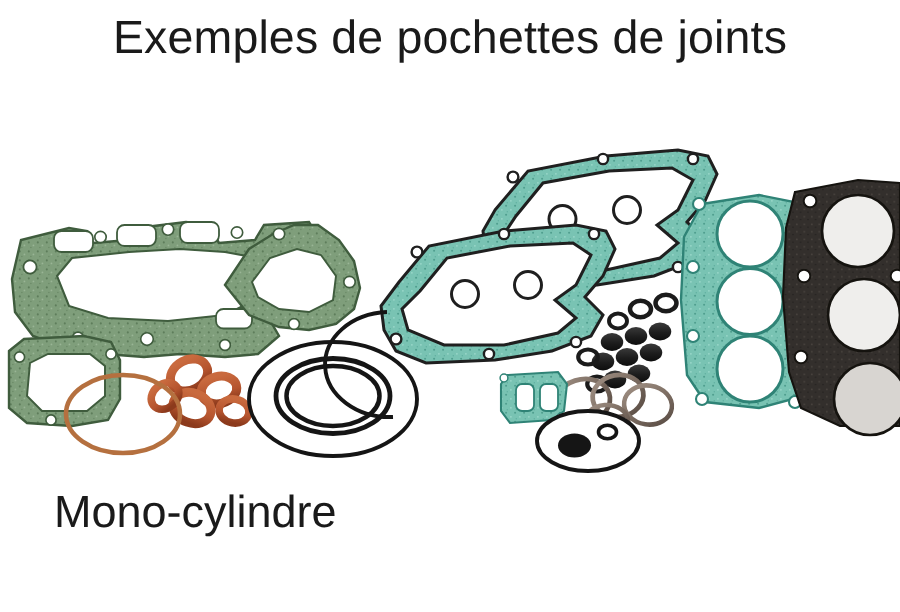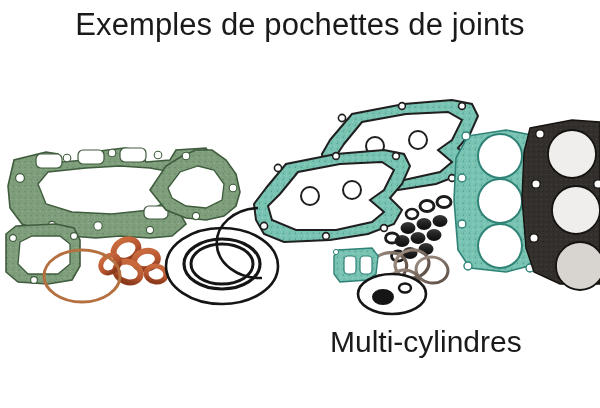--- a/index.html
+++ b/index.html
@@ -275,15 +275,15 @@
           <ellipse cx="405" cy="200" rx="6" ry="4.5" fill="none" stroke="#151515" stroke-width="2.4"></ellipse>
         </g>
 
         <g>
           <path d="M262 190 A42 34 0 0 1 258 120" fill="none" stroke="#151515" stroke-width="2.6"></path>
         </g>
       </g>
     </svg>
   </div>
 
-  <div class="caption" id="caption-multi">Multi-cylindres</div>
+  <div class="caption" id="caption-mono">Mono-cylindre</div>
 
 </div>
 
 </body></html>

